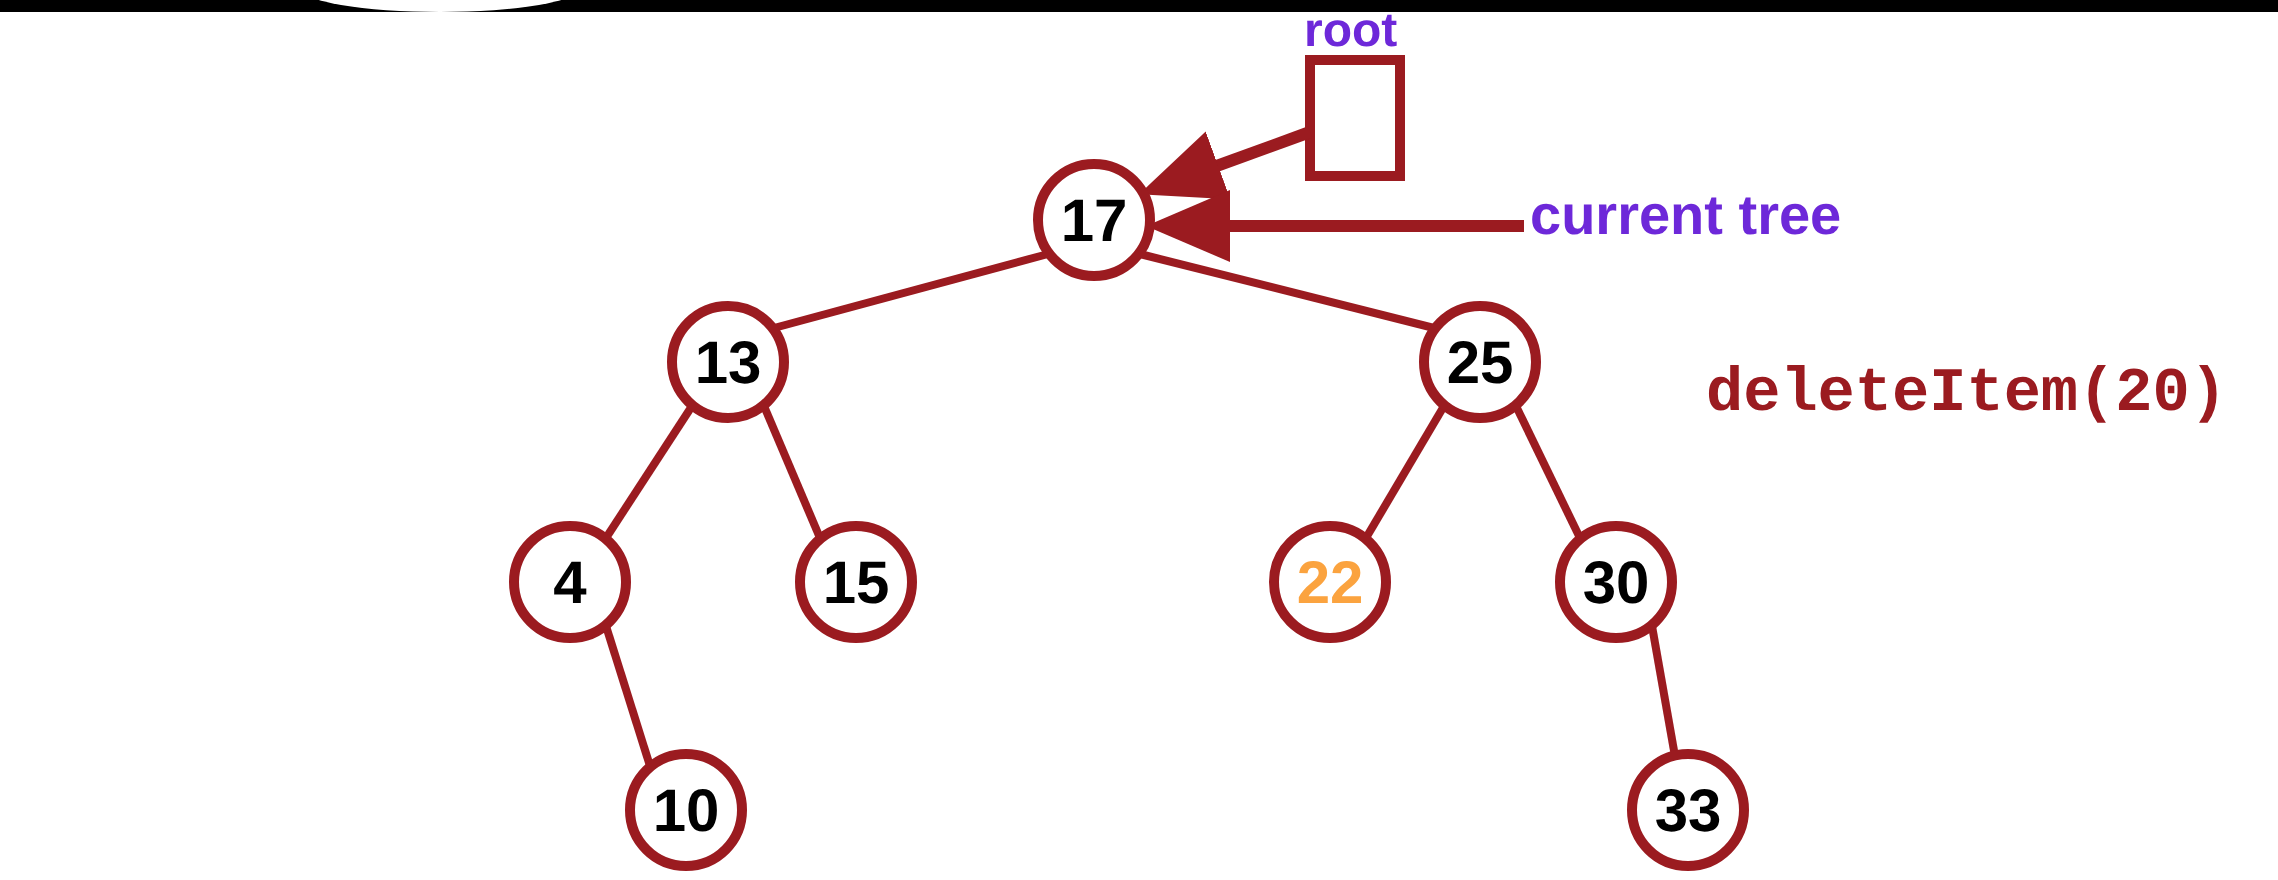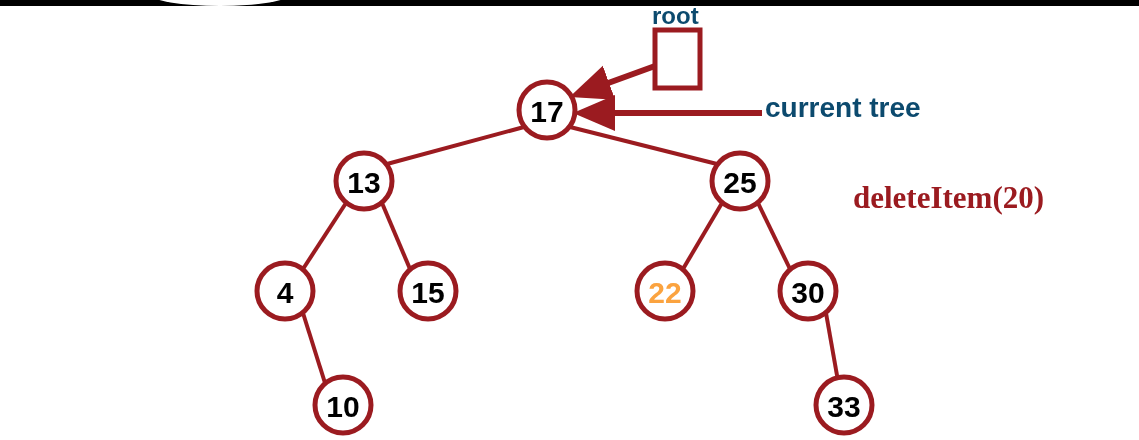--- a/index.html
+++ b/index.html
@@ -67,38 +67,38 @@
   }
   .root-box {
     fill: #ffffff;
     stroke: #9B1B20;
     stroke-width: 5;
   }
   .caption {
     position: absolute;
     font-family: "Liberation Sans", sans-serif;
     font-weight: bold;
-    color: #0c4a6e;
+    color: #6d28d9;
     white-space: nowrap;
   }
   #root-caption {
     left: 652px;
     top: 2px;
     font-size: 24px;
   }
   #current-tree-caption {
     left: 765px;
     top: 92px;
     font-size: 28px;
   }
   #operation-caption {
     position: absolute;
     left: 853px;
     top: 180px;
-    font-family: Liberation Serif, serif;
+    font-family: Liberation Mono, monospace;
     font-size: 31px;
     font-weight: bold;
     color: #9B1B20;
     white-space: nowrap;
   }
 </style>
 </head>
 <body>
 
 <div id="stage">

